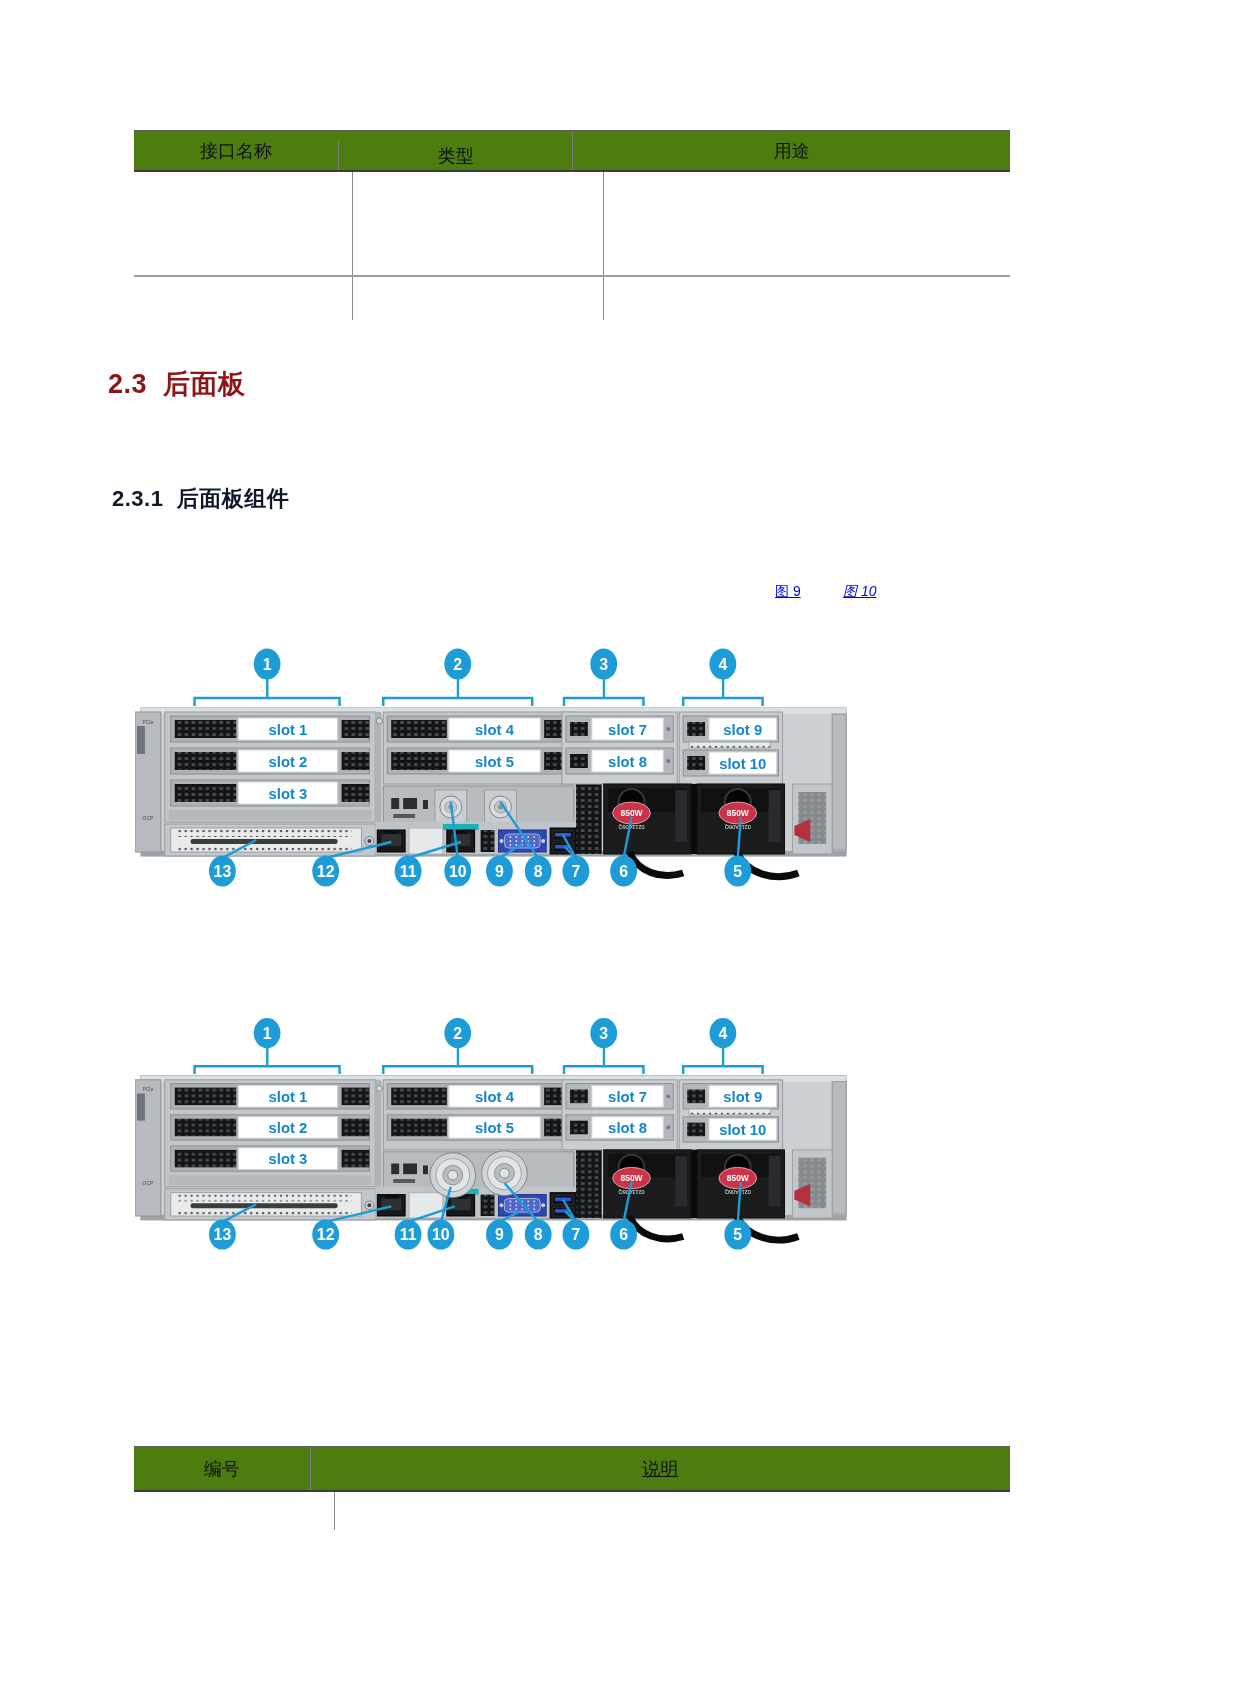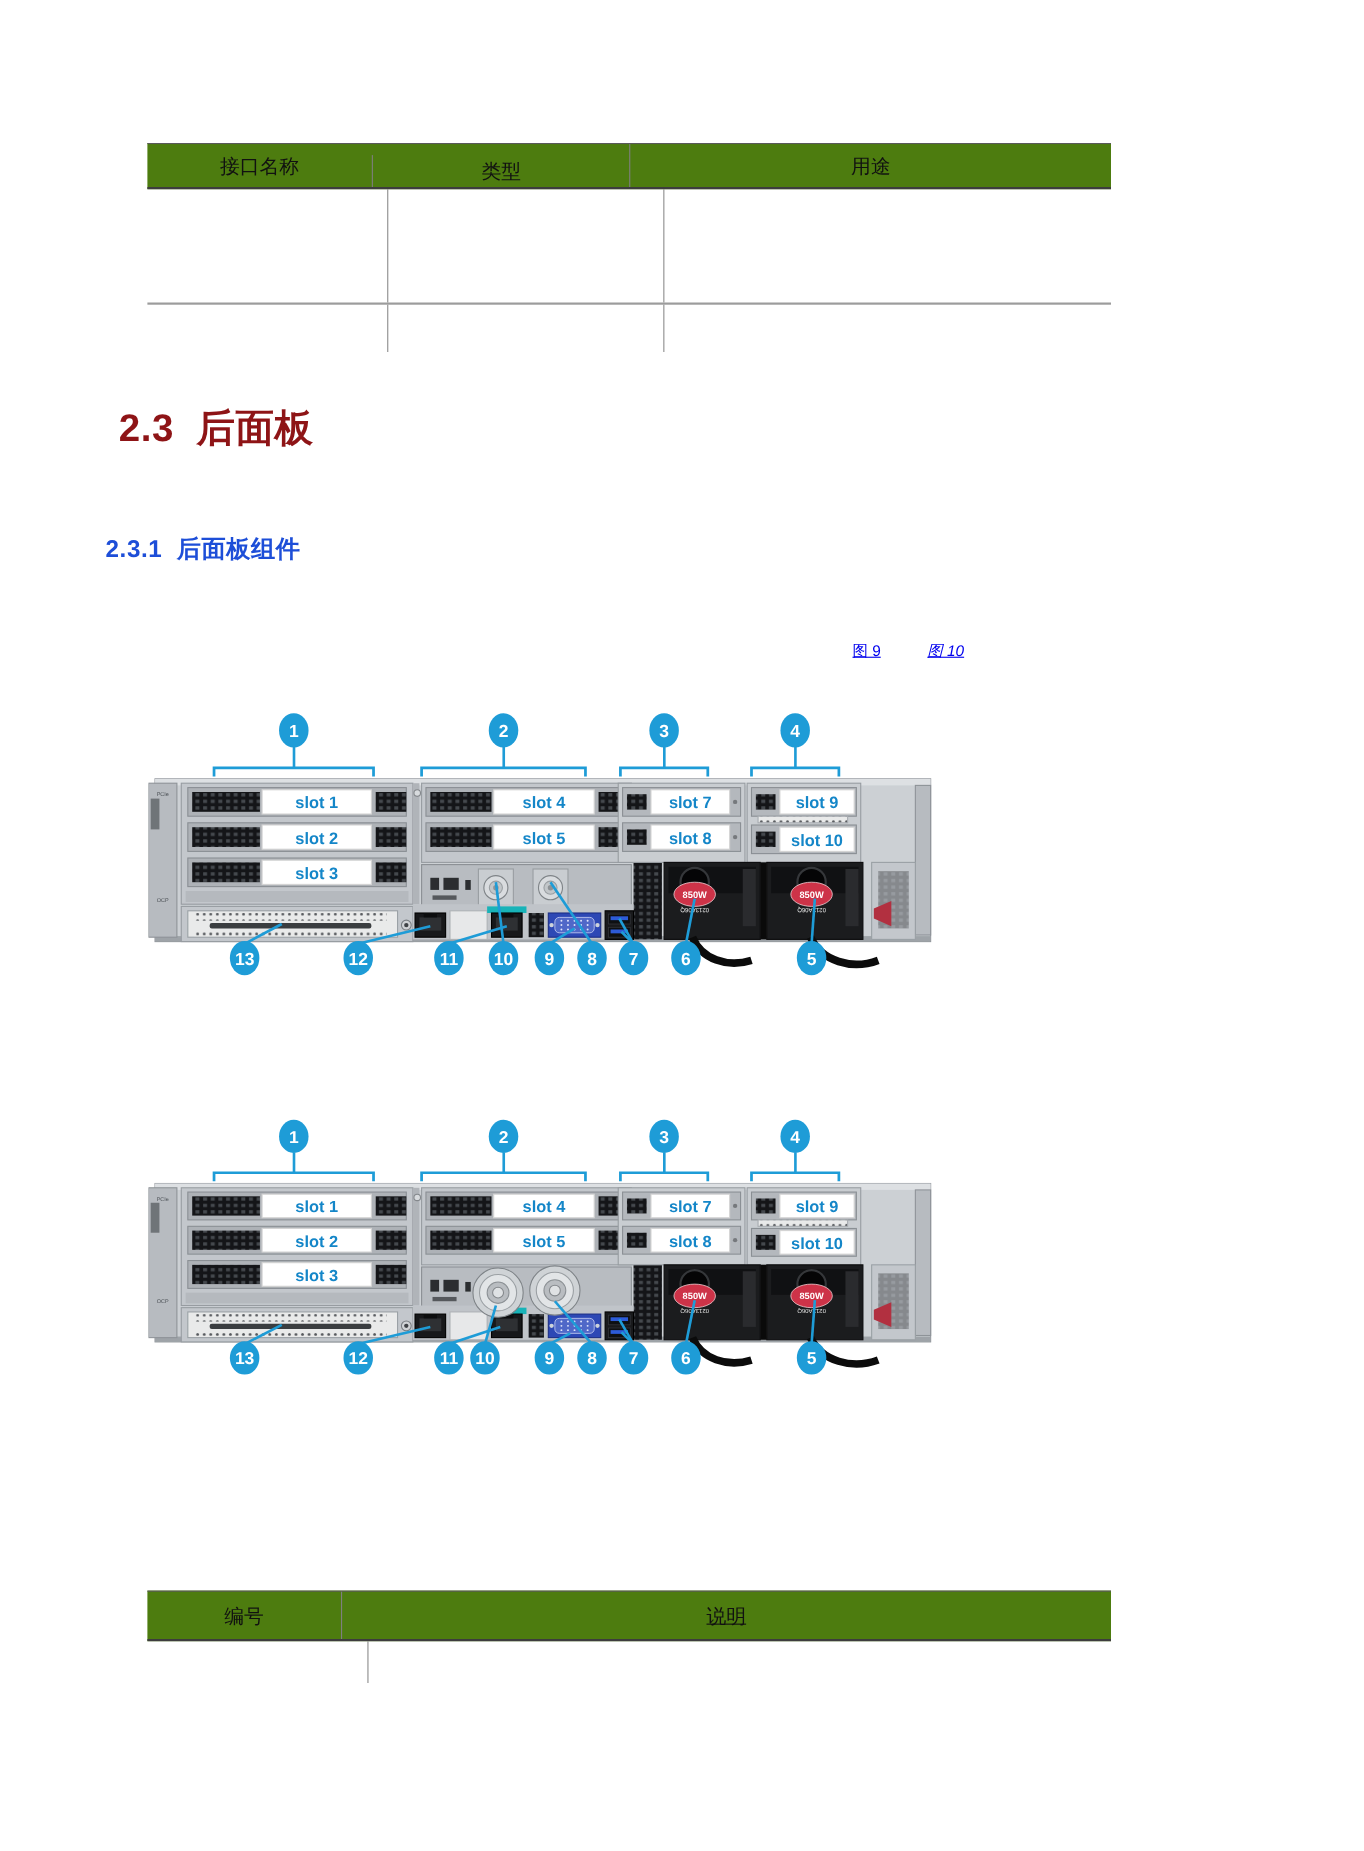--- a/index.html
+++ b/index.html
@@ -18,26 +18,26 @@
     display:flex;align-items:center;justify-content:center;
     font-size:18px;color:#111;box-sizing:border-box;
   }
   .tbl-header .cell + .cell{border-left:1px solid #7f7f7f;}
   .tbl-row{display:flex;box-sizing:border-box;}
   .tbl-row .cell{box-sizing:border-box;}
   .tbl-row .cell + .cell{border-left:1px solid #8c8c8c;}
   .row-divider{border-bottom:2px solid #9c9c9c;}
   
   .h-section{
-    position:absolute;left:108px;top:366px;font-size:35px;font-weight:bold;
+    position:absolute;left:108px;top:366px;font-size:27px;font-weight:bold;
     color:#8e1416;white-space:pre;letter-spacing:0.5px;
   }
   .h-subsection{
-    position:absolute;left:96px;top:484px;font-size:22px;font-weight:bold;
-    color:#1d4ed8;white-space:pre;letter-spacing:0.5px;
+    position:absolute;left:112px;top:484px;font-size:22px;font-weight:bold;
+    color:#0f172a;white-space:pre;letter-spacing:0.5px;
   }
   
   .fig-link{
     position:absolute;top:583px;font-size:14px;color:#0000ee;
     text-decoration:underline;white-space:pre;cursor:pointer;
   }
   
   .figure-box{position:absolute;left:135px;background:#fff;}
   .figure-box svg{display:block;}
 </style>

